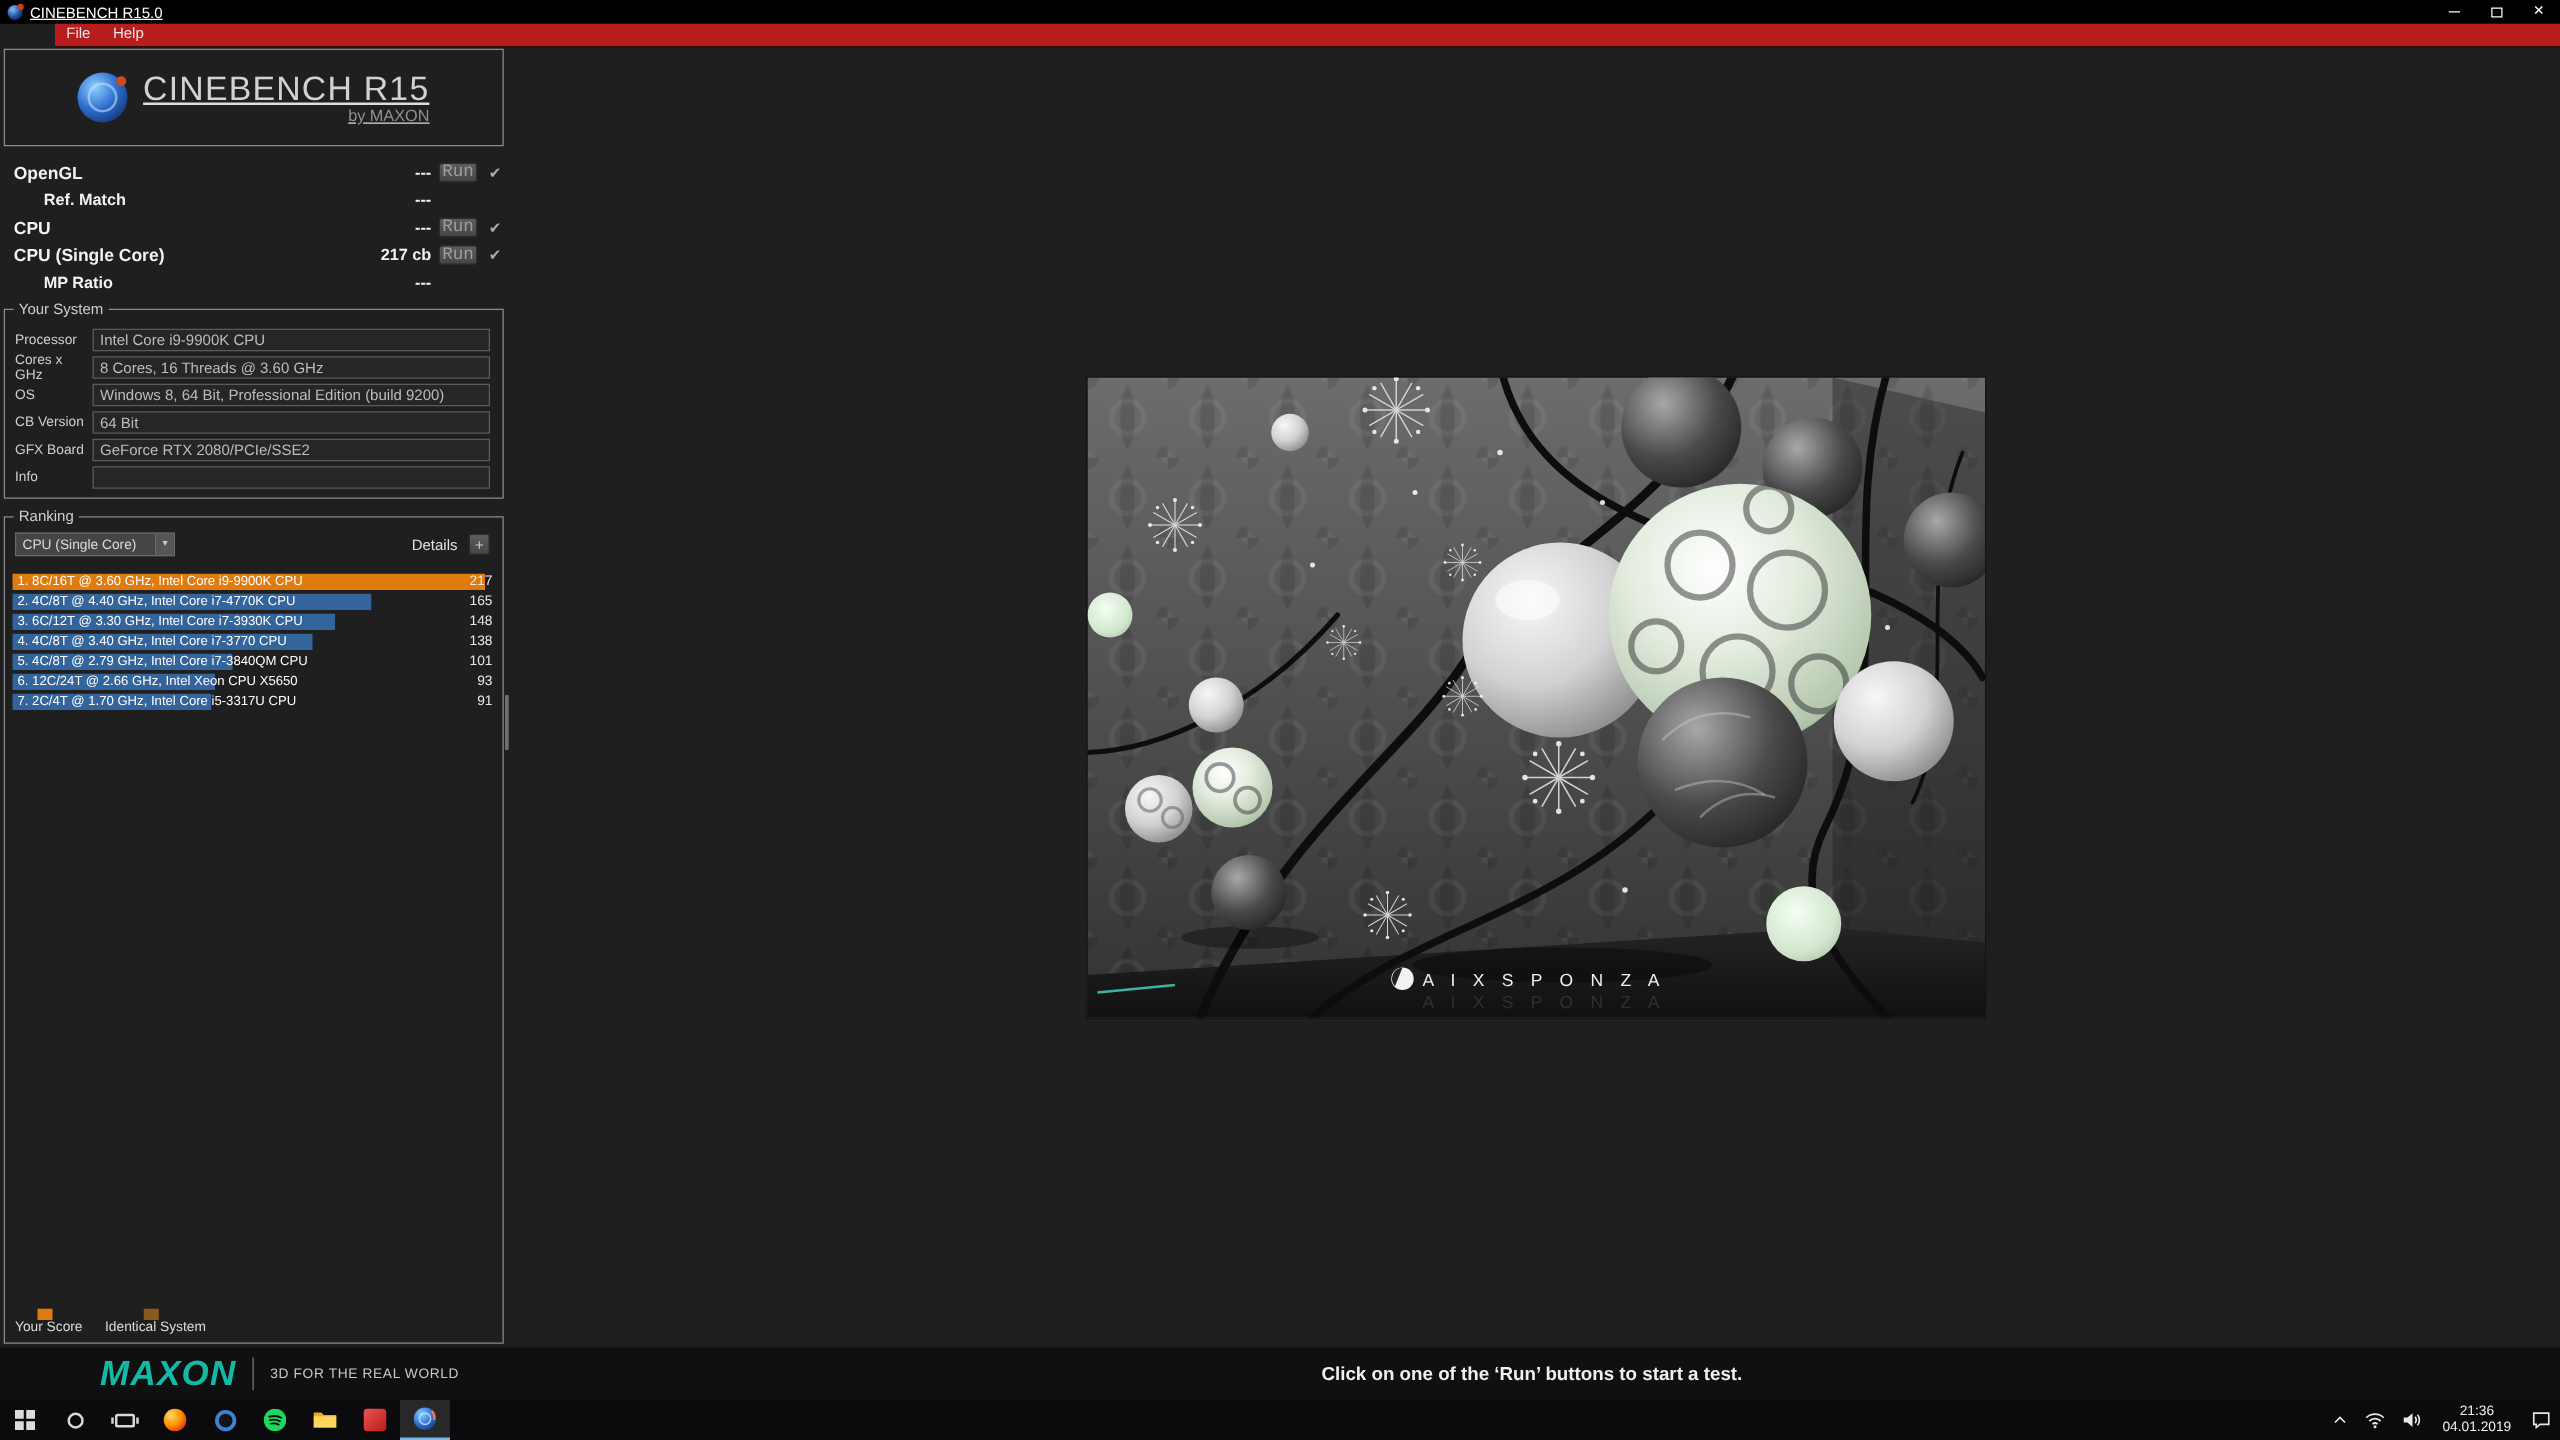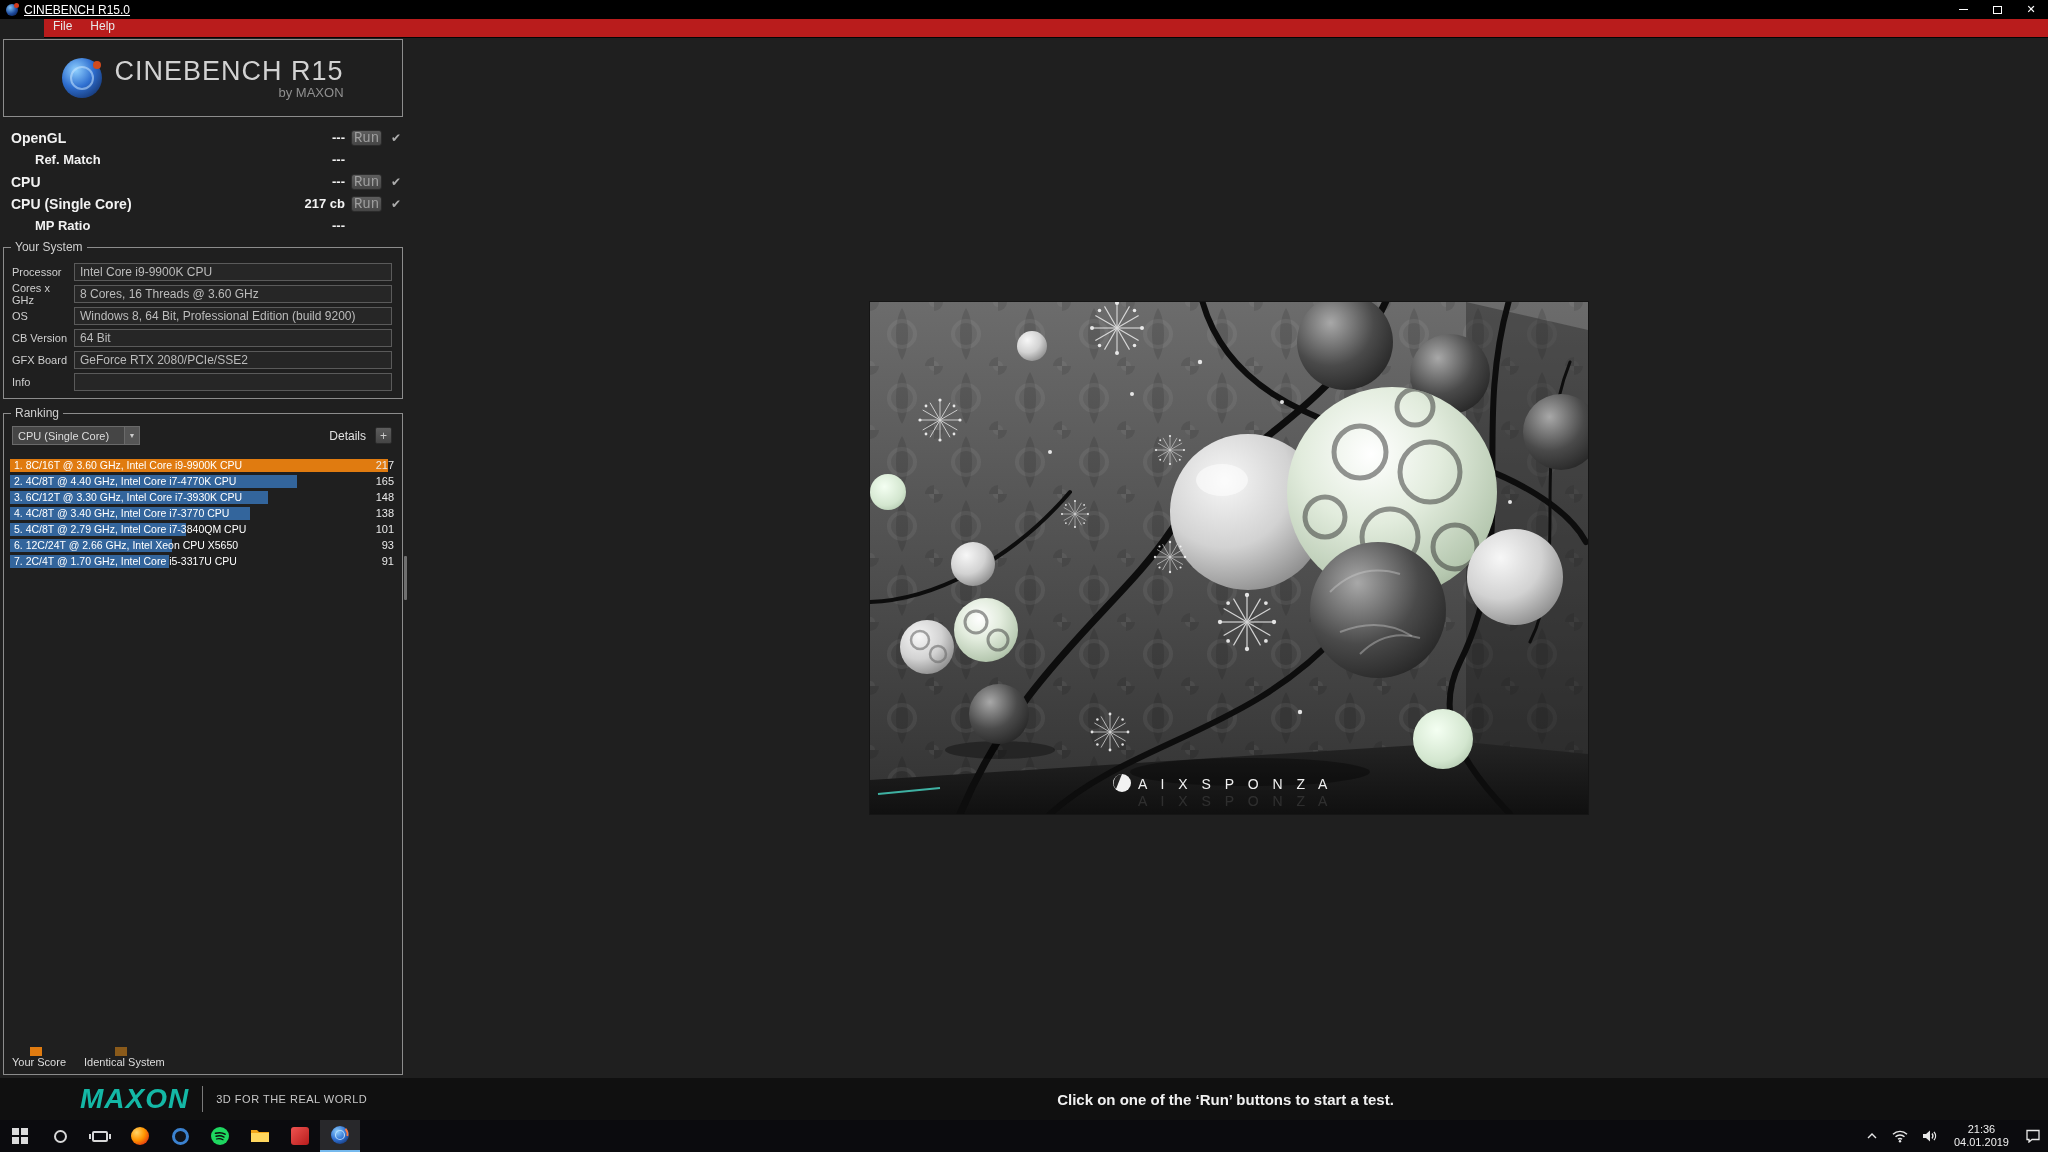--- a/index.html
+++ b/index.html
@@ -15,21 +15,21 @@
   .win-controls{margin-left:auto;display:flex;height:100%;}
   .wc{width:34px;height:100%;display:flex;align-items:center;justify-content:center;color:#fff;}
   .glyph-min{width:9px;height:1px;background:#fff;}
   .glyph-max{width:9px;height:8px;border:1px solid #fff;}
   .glyph-close{font-size:11px;line-height:1;}
   .menubar{position:absolute;left:0;top:19px;right:0;height:19px;background:#b91c1c;display:flex;z-index:10;border-bottom:1px solid #050505;margin-left:44px;}
   .menu-item{padding:0 9px;font-size:12px;color:#e8e8e8;}
 
   
   .panel{position:absolute;left:3px;top:39px;width:400px;height:1036px;display:flex;flex-direction:column;}
-  .logo-box{flex:none;height:78px;border:1px solid #8c8c8c;display:flex;align-items:center;justify-content:center;gap:12px;}
+  .logo-box{flex:none;height:78px;border:1px solid #8c8c8c;display:flex;align-items:center;justify-content:center;gap:12px;text-decoration:underline;}
   .cb-logo{width:40px;height:40px;border-radius:50%;background:radial-gradient(circle at 35% 30%,#8fd0ff,#2f6fd0 45%,#0a1f4e);position:relative;flex:none;}
   .cb-logo::before{content:"";position:absolute;inset:8px;border-radius:50%;border:2px solid rgba(200,230,255,.55);}
   .cb-logo::after{content:"";position:absolute;right:1px;top:3px;width:8px;height:8px;border-radius:50%;background:#d04a1e;}
   .brand-name{font-size:27px;color:#d2d2d2;letter-spacing:1px;}
   .brand-by{font-size:13px;color:#909090;text-align:right;margin-top:-2px;}
 
   .bench-list{flex:none;padding:10px 0 6px;}
   .bench-row{position:relative;height:22px;}
   .bench-label{position:absolute;left:8px;font-weight:bold;font-size:14px;color:#f2f2f2;line-height:22px;white-space:nowrap;}
   .bench-row.indent .bench-label{left:32px;font-size:13px;}

